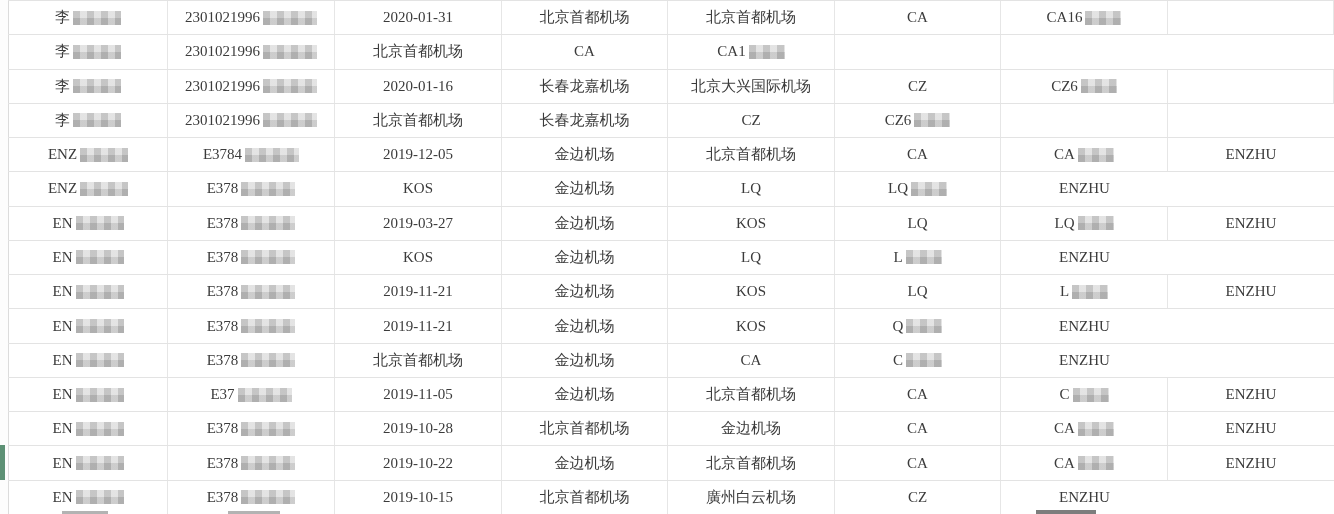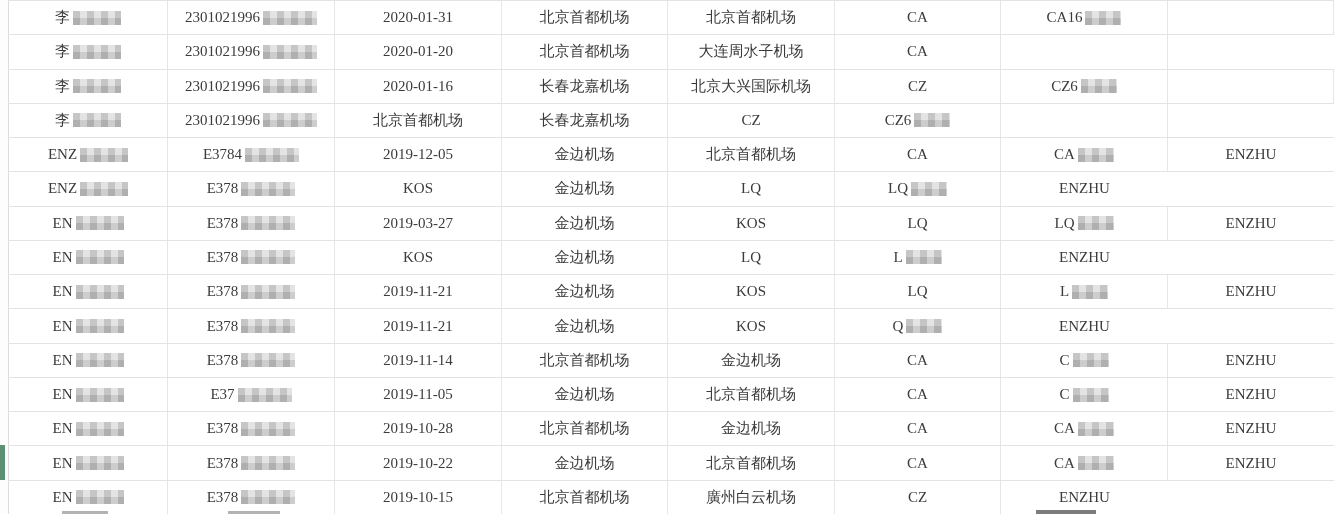--- a/index.html
+++ b/index.html
@@ -105,30 +105,28 @@
       <div class="row">
     <div class="cell">
       <span class="txt">李</span>
           <span class="px px-name"></span>
     </div>
     <div class="cell">
       <span class="txt">2301021996</span>
           <span class="px px-doc"></span>
     </div>
     <div class="cell">
-      <span class="txt">2020-01-20</span>
-    </div>
-    <div class="cell">
-      <span class="txt">北京首都机场</span>
-    </div>
-    <div class="cell">
-      <span class="txt">大连周水子机场</span>
-    </div>
-    <div class="cell">
-      <span class="txt">CA</span>
+      <span class="txt">北京首都机场</span>
+    </div>
+    <div class="cell">
+      <span class="txt">CA</span>
+    </div>
+    <div class="cell">
+      <span class="txt">CA1</span>
+          <span class="px px-flt"></span>
     </div>
     <div class="cell" style="border-right: 1px solid rgb(230, 230, 230);">
       <span class="txt"></span>
     </div>
   </div>
       <div class="row">
     <div class="cell">
       <span class="txt">李</span>
           <span class="px px-name"></span>
     </div>
@@ -348,23 +346,20 @@
     </div>
   </div>
       <div class="row">
     <div class="cell">
       <span class="txt">EN</span>
           <span class="px px-name"></span>
     </div>
     <div class="cell">
       <span class="txt">E378</span>
           <span class="px px-doc"></span>
-    </div>
-    <div class="cell">
-      <span class="txt">2019-11-14</span>
     </div>
     <div class="cell">
       <span class="txt">北京首都机场</span>
     </div>
     <div class="cell">
       <span class="txt">金边机场</span>
     </div>
     <div class="cell">
       <span class="txt">CA</span>
     </div>

